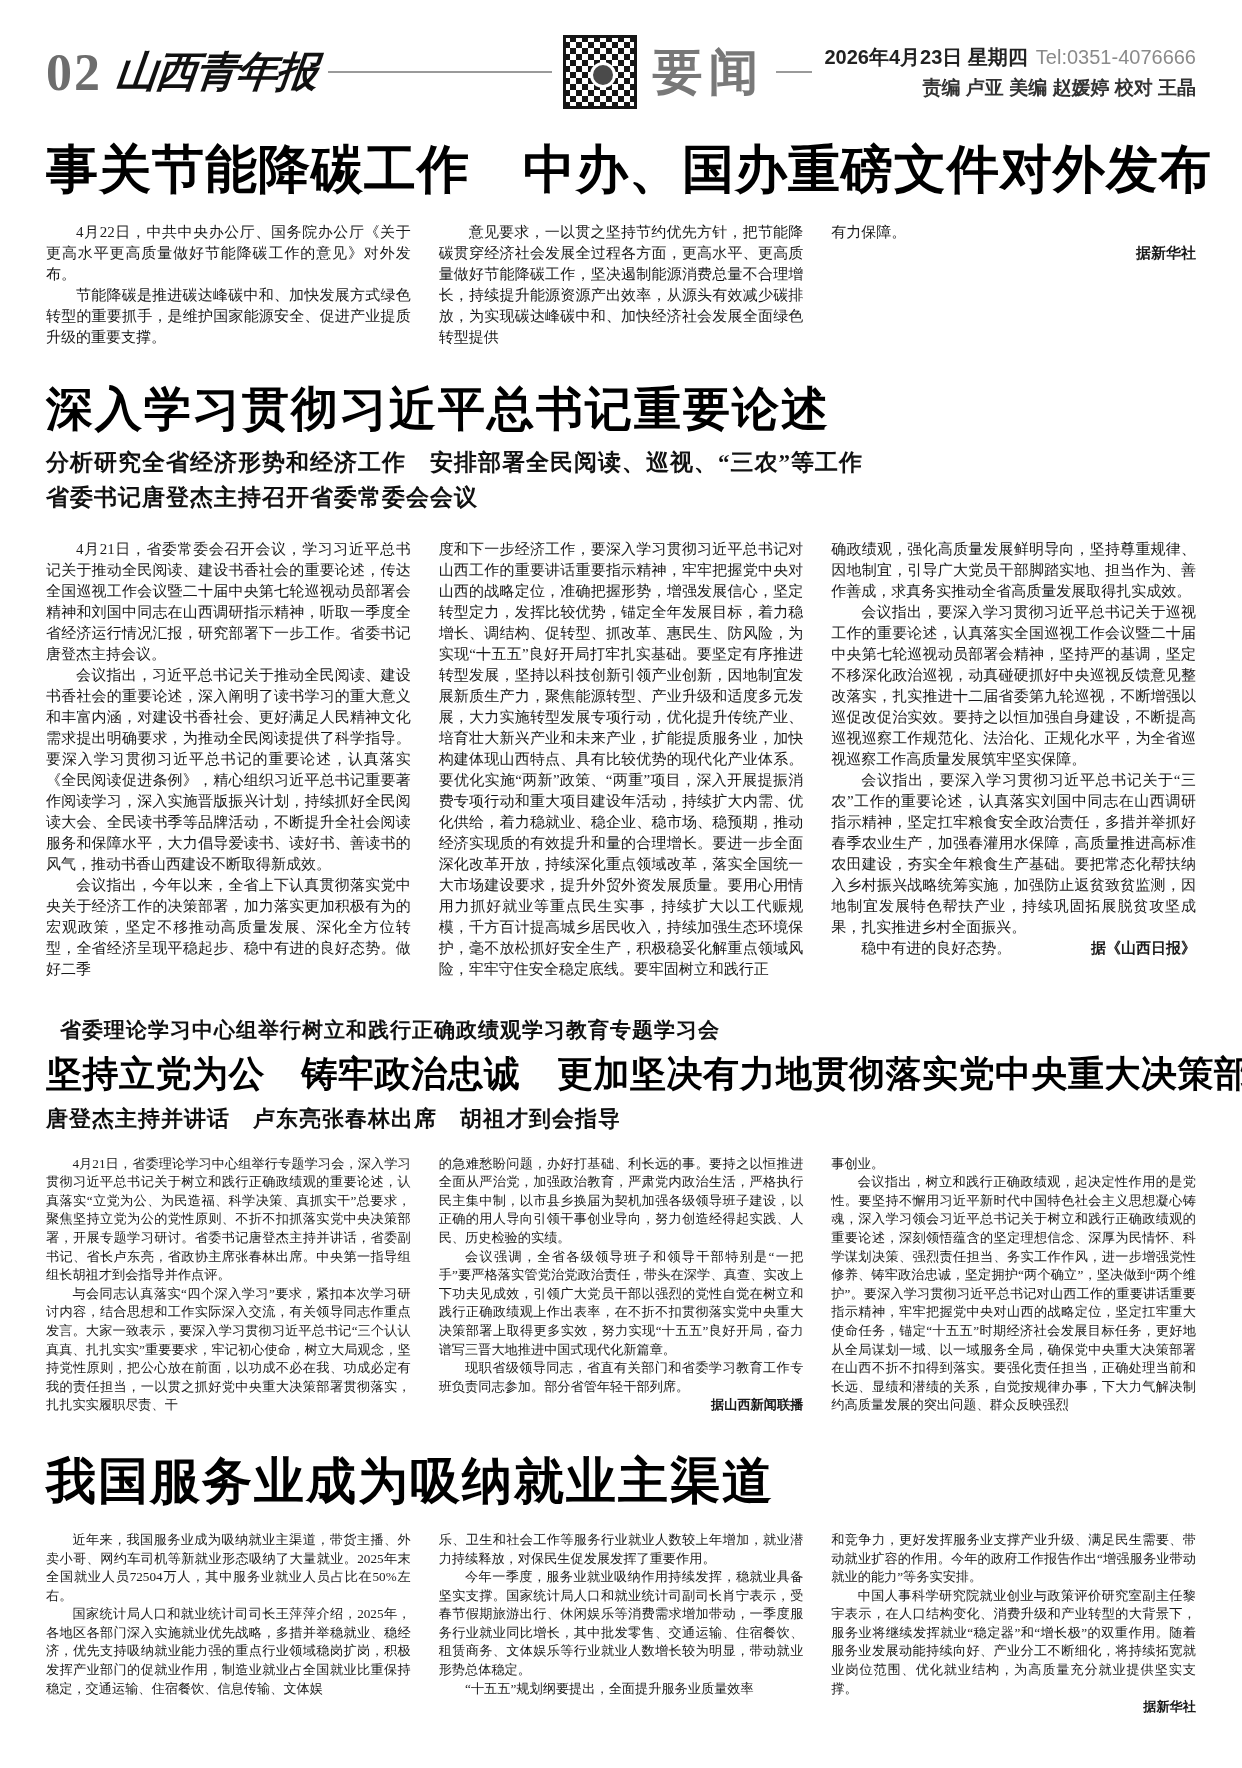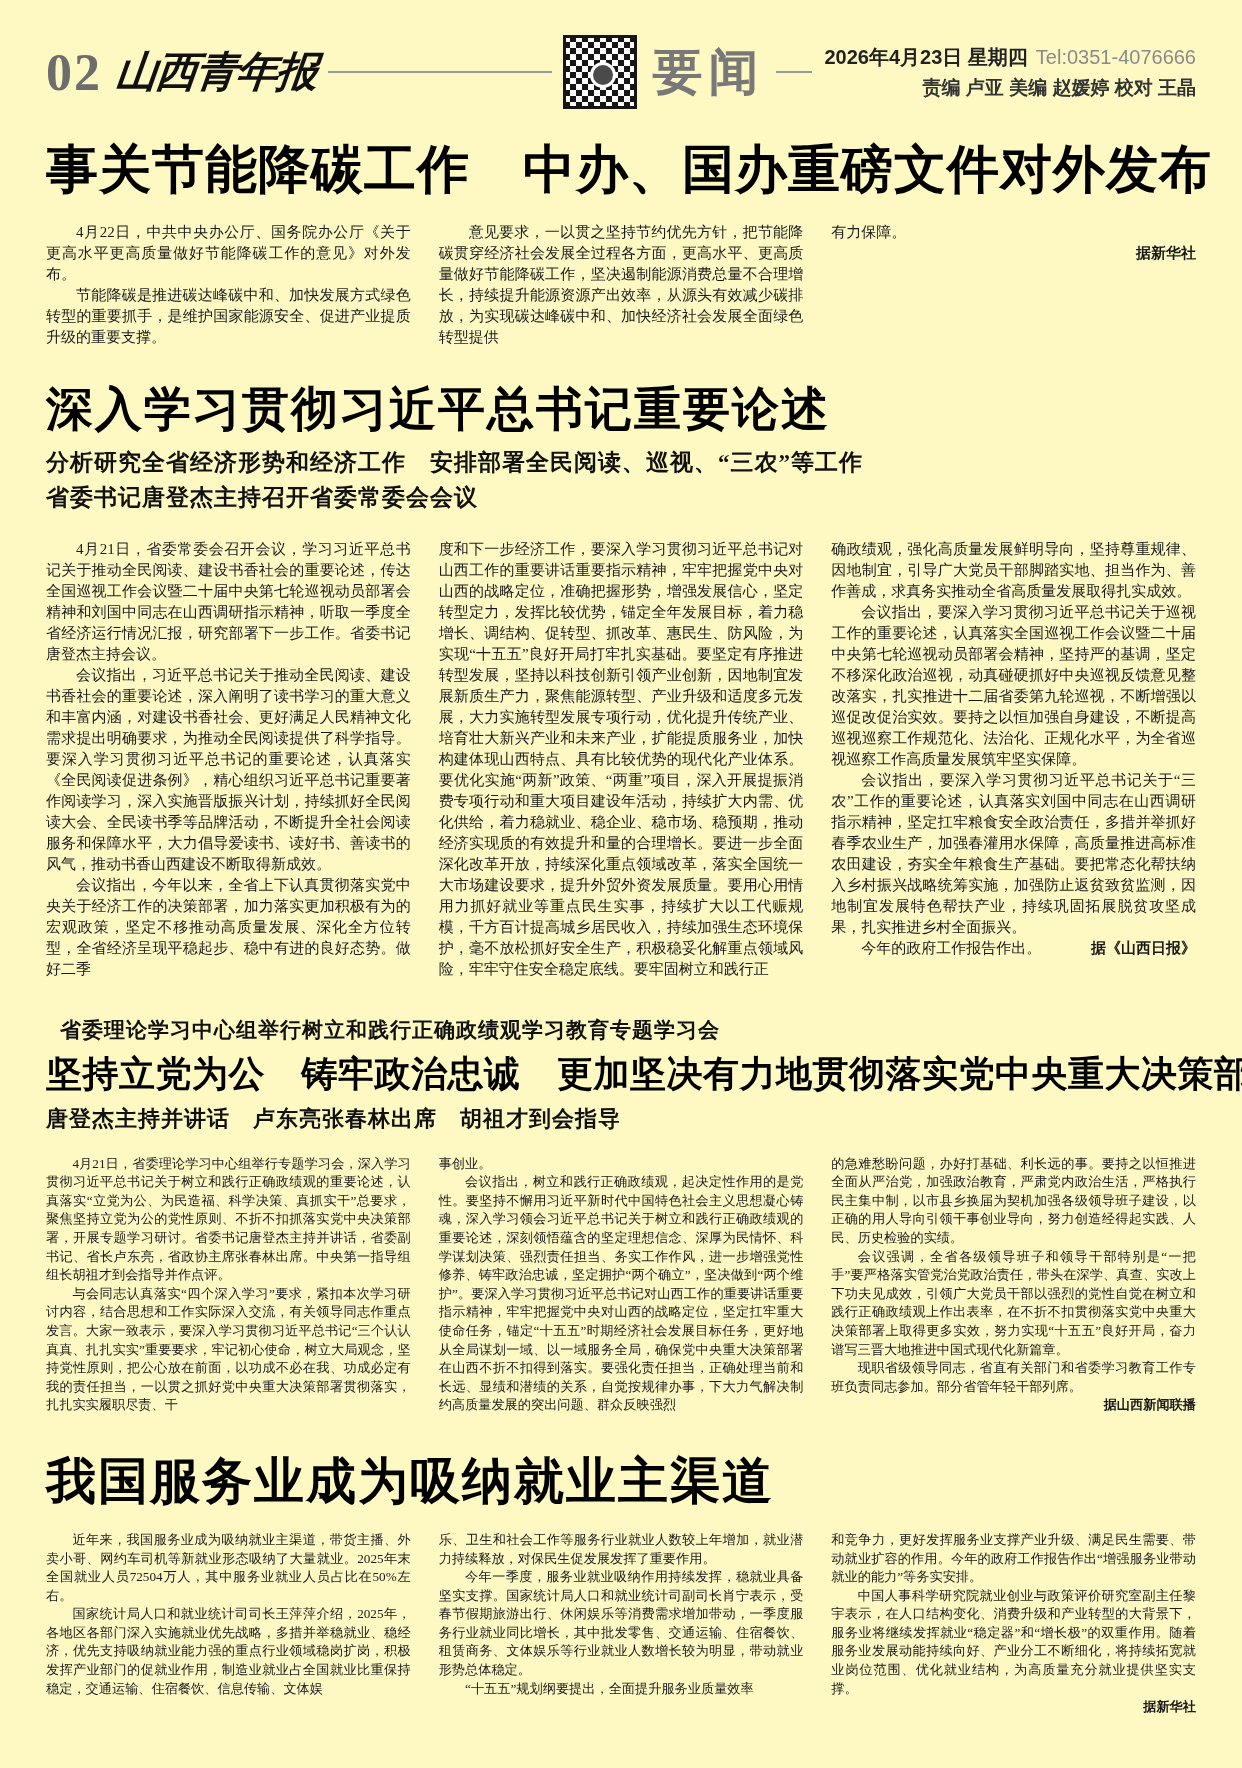--- a/index.html
+++ b/index.html
@@ -1,18 +1,18 @@
 <!DOCTYPE html>
 <html><head>
 <meta charset="utf-8">
 <style>
   * { margin:0; padding:0; box-sizing:border-box; }
   html,body { background:#e8e8e8; }
   .page {
-    width:1242px; height:1768px; background:#fef9c3; margin:0 auto;
+    width:1242px; height:1768px; background:#ffffff; margin:0 auto;
     padding:30px 46px 20px 46px; overflow:hidden; position:relative;
     font-family:"Liberation Serif","DejaVu Serif",serif; color:#1a1a1a;
   }
   
   .header { display:flex; align-items:center; height:84px; }
   .page-num {
     font-family:"Liberation Serif","DejaVu Serif",serif;
     font-size:52px; font-weight:900; color:#6d6d6d; letter-spacing:2px;
   }
   .masthead {
@@ -141,46 +141,46 @@
         <p class="ind">会议指出，今年以来，全省上下认真贯彻落实党中央关于经济工作的决策部署，加力落实更加积极有为的宏观政策，坚定不移推动高质量发展、深化全方位转型，全省经济呈现平稳起步、稳中有进的良好态势。做好二季</p>
       </div>
       <div class="col">
         <p>度和下一步经济工作，要深入学习贯彻习近平总书记对山西工作的重要讲话重要指示精神，牢牢把握党中央对山西的战略定位，准确把握形势，增强发展信心，坚定转型定力，发挥比较优势，锚定全年发展目标，着力稳增长、调结构、促转型、抓改革、惠民生、防风险，为实现“十五五”良好开局打牢扎实基础。要坚定有序推进转型发展，坚持以科技创新引领产业创新，因地制宜发展新质生产力，聚焦能源转型、产业升级和适度多元发展，大力实施转型发展专项行动，优化提升传统产业、培育壮大新兴产业和未来产业，扩能提质服务业，加快构建体现山西特点、具有比较优势的现代化产业体系。要优化实施“两新”政策、“两重”项目，深入开展提振消费专项行动和重大项目建设年活动，持续扩大内需、优化供给，着力稳就业、稳企业、稳市场、稳预期，推动经济实现质的有效提升和量的合理增长。要进一步全面深化改革开放，持续深化重点领域改革，落实全国统一大市场建设要求，提升外贸外资发展质量。要用心用情用力抓好就业等重点民生实事，持续扩大以工代赈规模，千方百计提高城乡居民收入，持续加强生态环境保护，毫不放松抓好安全生产，积极稳妥化解重点领域风险，牢牢守住安全稳定底线。要牢固树立和践行正</p>
       </div>
       <div class="col">
         <p>确政绩观，强化高质量发展鲜明导向，坚持尊重规律、因地制宜，引导广大党员干部脚踏实地、担当作为、善作善成，求真务实推动全省高质量发展取得扎实成效。</p>
         <p class="ind">会议指出，要深入学习贯彻习近平总书记关于巡视工作的重要论述，认真落实全国巡视工作会议暨二十届中央第七轮巡视动员部署会精神，坚持严的基调，坚定不移深化政治巡视，动真碰硬抓好中央巡视反馈意见整改落实，扎实推进十二届省委第九轮巡视，不断增强以巡促改促治实效。要持之以恒加强自身建设，不断提高巡视巡察工作规范化、法治化、正规化水平，为全省巡视巡察工作高质量发展筑牢坚实保障。</p>
         <p class="ind">会议指出，要深入学习贯彻习近平总书记关于“三农”工作的重要论述，认真落实刘国中同志在山西调研指示精神，坚定扛牢粮食安全政治责任，多措并举抓好春季农业生产，加强春灌用水保障，高质量推进高标准农田建设，夯实全年粮食生产基础。要把常态化帮扶纳入乡村振兴战略统筹实施，加强防止返贫致贫监测，因地制宜发展特色帮扶产业，持续巩固拓展脱贫攻坚成果，扎实推进乡村全面振兴。</p>
         <p class="endline">
-          <span class="lead">今年的政府工作报告作出。</span>
+          <span class="lead">稳中有进的良好态势。</span>
           <span class="attr">据《山西日报》</span>
         </p>
       </div>
     </div>
   </div>
 
   <div class="art3">
     <div class="kicker">省委理论学习中心组举行树立和践行正确政绩观学习教育专题学习会</div>
     <h2 class="headline-md">坚持立党为公　铸牢政治忠诚　更加坚决有力地贯彻落实党中央重大决策部署</h2>
     <div class="subhead">唐登杰主持并讲话　卢东亮张春林出席　胡祖才到会指导</div>
     <div class="cols body-13 art3-body">
       <div class="col">
         <p class="ind">4月21日，省委理论学习中心组举行专题学习会，深入学习贯彻习近平总书记关于树立和践行正确政绩观的重要论述，认真落实“立党为公、为民造福、科学决策、真抓实干”总要求，聚焦坚持立党为公的党性原则、不折不扣抓落实党中央决策部署，开展专题学习研讨。省委书记唐登杰主持并讲话，省委副书记、省长卢东亮，省政协主席张春林出席。中央第一指导组组长胡祖才到会指导并作点评。</p>
         <p class="ind">与会同志认真落实“四个深入学习”要求，紧扣本次学习研讨内容，结合思想和工作实际深入交流，有关领导同志作重点发言。大家一致表示，要深入学习贯彻习近平总书记“三个认认真真、扎扎实实”重要要求，牢记初心使命，树立大局观念，坚持党性原则，把公心放在前面，以功成不必在我、功成必定有我的责任担当，一以贯之抓好党中央重大决策部署贯彻落实，扎扎实实履职尽责、干</p>
       </div>
       <div class="col">
-        <p>事创业。</p>
-        <p class="ind">会议指出，树立和践行正确政绩观，起决定性作用的是党性。要坚持不懈用习近平新时代中国特色社会主义思想凝心铸魂，深入学习领会习近平总书记关于树立和践行正确政绩观的重要论述，深刻领悟蕴含的坚定理想信念、深厚为民情怀、科学谋划决策、强烈责任担当、务实工作作风，进一步增强党性修养、铸牢政治忠诚，坚定拥护“两个确立”，坚决做到“两个维护”。要深入学习贯彻习近平总书记对山西工作的重要讲话重要指示精神，牢牢把握党中央对山西的战略定位，坚定扛牢重大使命任务，锚定“十五五”时期经济社会发展目标任务，更好地从全局谋划一域、以一域服务全局，确保党中央重大决策部署在山西不折不扣得到落实。要强化责任担当，正确处理当前和长远、显绩和潜绩的关系，自觉按规律办事，下大力气解决制约高质量发展的突出问题、群众反映强烈</p>
-      </div>
-      <div class="col">
         <p>的急难愁盼问题，办好打基础、利长远的事。要持之以恒推进全面从严治党，加强政治教育，严肃党内政治生活，严格执行民主集中制，以市县乡换届为契机加强各级领导班子建设，以正确的用人导向引领干事创业导向，努力创造经得起实践、人民、历史检验的实绩。</p>
         <p class="ind">会议强调，全省各级领导班子和领导干部特别是“一把手”要严格落实管党治党政治责任，带头在深学、真查、实改上下功夫见成效，引领广大党员干部以强烈的党性自觉在树立和践行正确政绩观上作出表率，在不折不扣贯彻落实党中央重大决策部署上取得更多实效，努力实现“十五五”良好开局，奋力谱写三晋大地推进中国式现代化新篇章。</p>
         <p class="ind">现职省级领导同志，省直有关部门和省委学习教育工作专班负责同志参加。部分省管年轻干部列席。</p>
         <p class="attr-line">据山西新闻联播</p>
       </div>
+      <div class="col">
+        <p>事创业。</p>
+        <p class="ind">会议指出，树立和践行正确政绩观，起决定性作用的是党性。要坚持不懈用习近平新时代中国特色社会主义思想凝心铸魂，深入学习领会习近平总书记关于树立和践行正确政绩观的重要论述，深刻领悟蕴含的坚定理想信念、深厚为民情怀、科学谋划决策、强烈责任担当、务实工作作风，进一步增强党性修养、铸牢政治忠诚，坚定拥护“两个确立”，坚决做到“两个维护”。要深入学习贯彻习近平总书记对山西工作的重要讲话重要指示精神，牢牢把握党中央对山西的战略定位，坚定扛牢重大使命任务，锚定“十五五”时期经济社会发展目标任务，更好地从全局谋划一域、以一域服务全局，确保党中央重大决策部署在山西不折不扣得到落实。要强化责任担当，正确处理当前和长远、显绩和潜绩的关系，自觉按规律办事，下大力气解决制约高质量发展的突出问题、群众反映强烈</p>
+      </div>
     </div>
   </div>
 
   <div class="art4">
     <h2 class="headline-sm">我国服务业成为吸纳就业主渠道</h2>
     <div class="cols body-13 art4-body">
       <div class="col">
         <p class="ind">近年来，我国服务业成为吸纳就业主渠道，带货主播、外卖小哥、网约车司机等新就业形态吸纳了大量就业。2025年末全国就业人员72504万人，其中服务业就业人员占比在50%左右。</p>
         <p class="ind">国家统计局人口和就业统计司司长王萍萍介绍，2025年，各地区各部门深入实施就业优先战略，多措并举稳就业、稳经济，优先支持吸纳就业能力强的重点行业领域稳岗扩岗，积极发挥产业部门的促就业作用，制造业就业占全国就业比重保持稳定，交通运输、住宿餐饮、信息传输、文体娱</p>
       </div>

